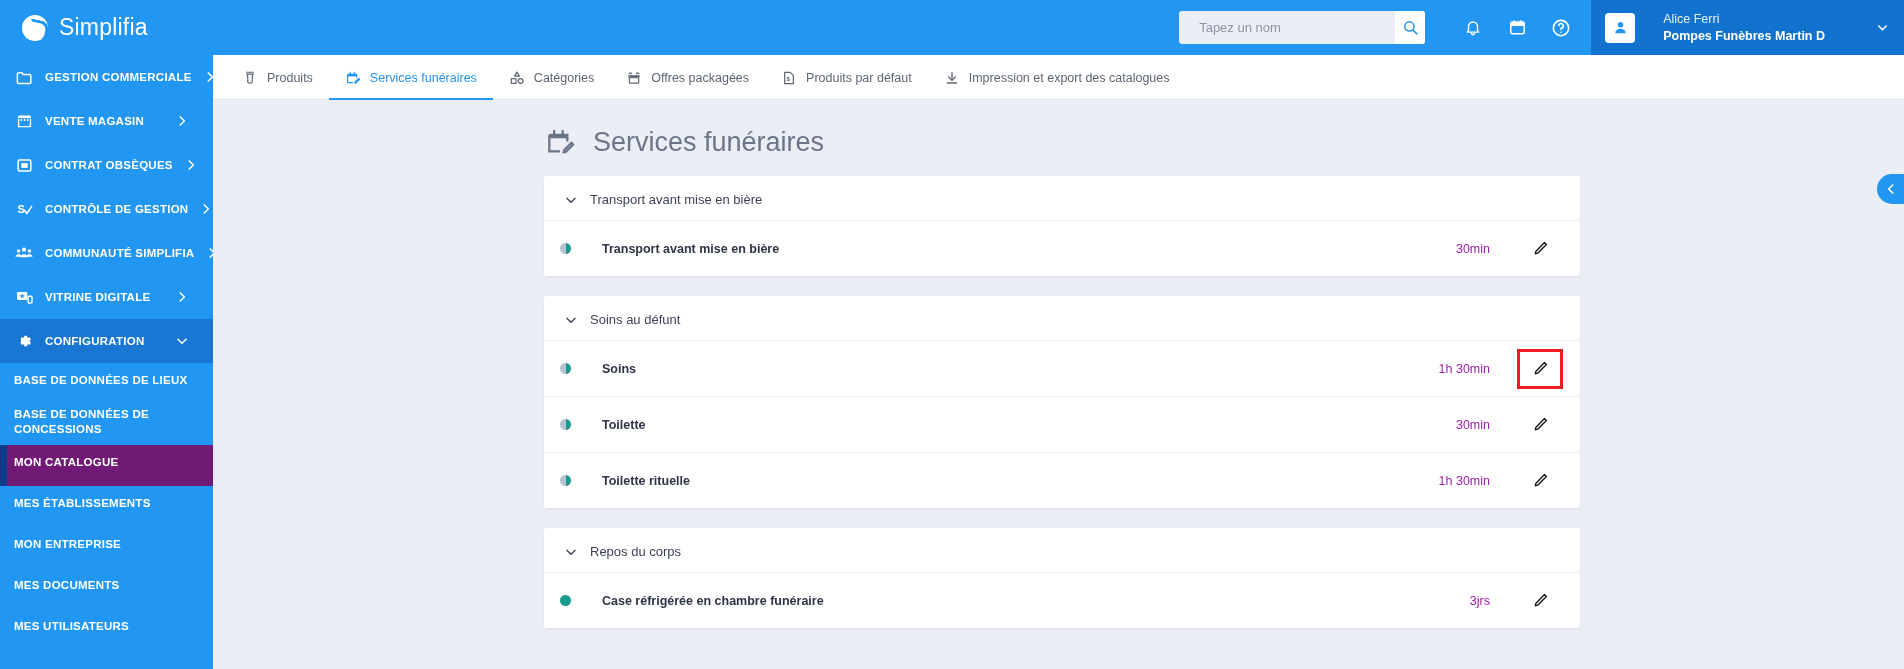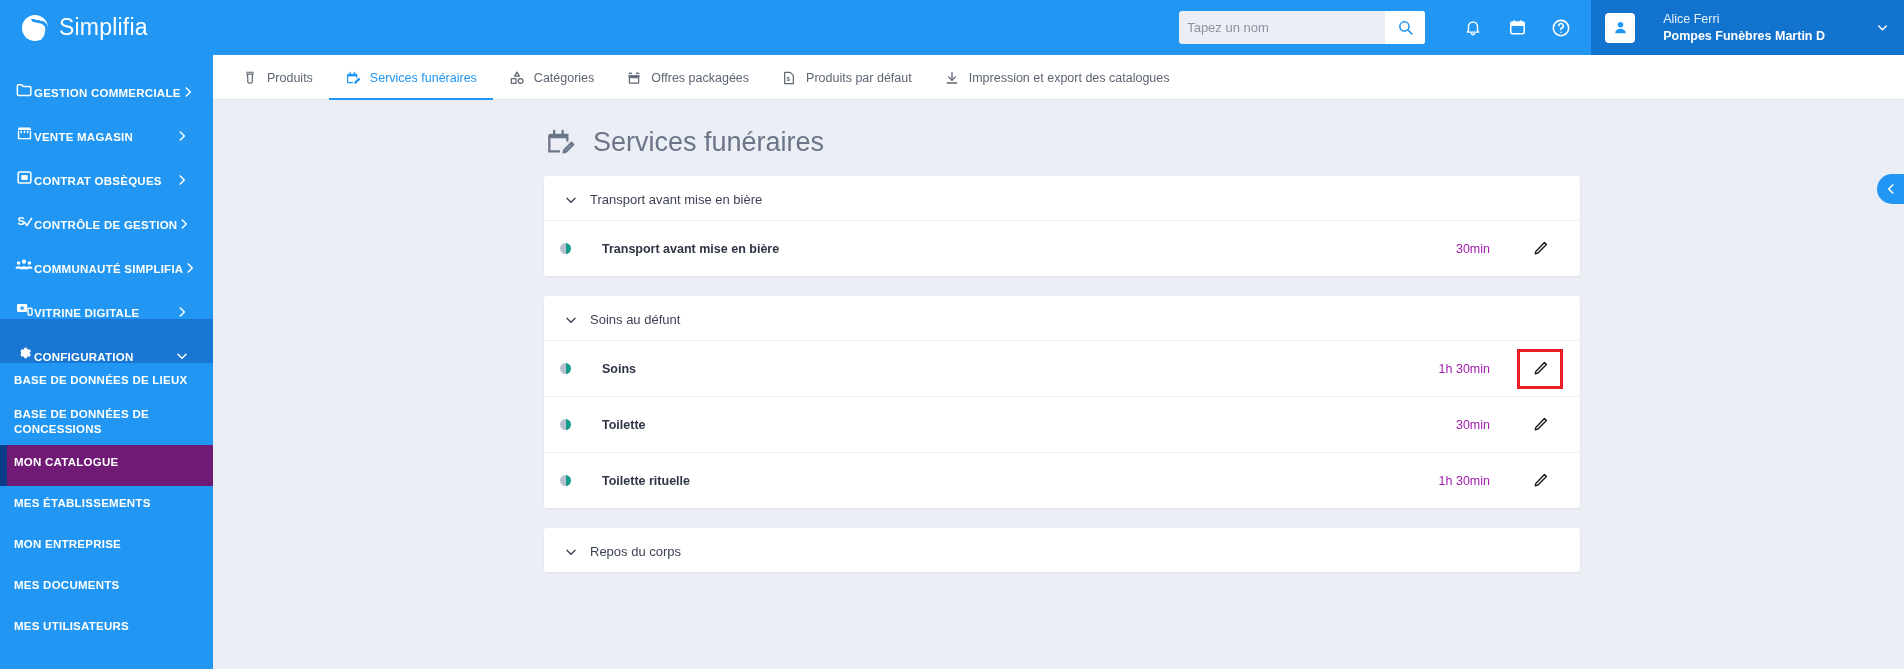--- a/index.html
+++ b/index.html
@@ -32,21 +32,21 @@
 
   .topbar-spacer { flex: 1 1 auto; }
 
   .search-wrap {
     display: flex; align-items: center; height: 33px;
     background: #eceef5; border-radius: 3px; overflow: hidden;
     width: 246px; margin-right: 26px;
   }
   .search-input {
     flex: 1 1 auto; height: 33px; border: 0; outline: none;
-    background: transparent; padding: 0 8px;
+    background: transparent; padding: 0 20px;
     font-family: "Liberation Sans", sans-serif; font-size: 13px; color: #5a6472;
   }
   .search-input::placeholder { color: #8a93a3; }
   .search-btn {
     width: 40px; height: 33px; background: #fff; border: 0; cursor: pointer;
     display: flex; align-items: center; justify-content: center;
   }
 
   .ico-btn {
     width: 44px; height: 55px; display: flex; align-items: center; justify-content: center;
@@ -65,21 +65,21 @@
   .user-name { color: #e8f2fd; font-size: 12.5px; }
   .user-org { color: #ffffff; font-size: 12.5px; font-weight: bold; }
   .user-caret { margin-left: auto; padding-left: 22px; display:flex; align-items:center; }
 
   
   .sidebar {
     position: absolute; top: 55px; left: 0; width: 213px; height: 614px;
     background: #2196f3; overflow: hidden;
   }
   .nav-item {
-    height: 44px; display: flex; align-items: flex-end; 
+    height: 44px; display: flex; align-items: center; gap: 11px;
     padding: 0 24px 0 14px; color: #fff; cursor: pointer;
   }
   .nav-item .lbl {
     font-size: 11.5px; font-weight: bold; letter-spacing: .25px; white-space: nowrap;
   }
   .nav-item .chev { margin-left: auto; display: flex; align-items: center; }
   .nav-item.active { background: #1976d2; }
   .nav-icon { width: 20px; height: 20px; flex: 0 0 auto; display: flex; align-items: center; justify-content: center; }
 
   .sub-item {
@@ -507,15 +507,28 @@
     </div>
   </div>
 
   <div class="card">
     <div class="card-head">
       <svg width="14" height="14" viewBox="0 0 24 24" fill="none" stroke="#3c4454" stroke-width="2.4">
         <polyline points="5,9 12,16 19,9" stroke-linecap="round" stroke-linejoin="round"></polyline>
       </svg>
       <span class="txt">Repos du corps</span>
     </div>
+    <div class="row">
+      <span class="dot-wrap">
+        <span class="dot full"></span>
+      </span>
+      <span class="row-label">Case réfrigérée en chambre funéraire</span>
+      <span class="row-spacer"></span>
+      <span class="row-dur">3jrs</span>
+      <button class="edit-btn">
+        <svg width="17" height="17" viewBox="0 0 24 24" fill="none" stroke="#1b1b1b" stroke-width="2">
+          <path d="M17.6 3.6l2.8 2.8L8.3 18.5l-3.7 1 1-3.7z" stroke-linejoin="round"></path>
+        </svg>
+      </button>
+    </div>
   </div>
 
 </div>
 
 </body></html>

